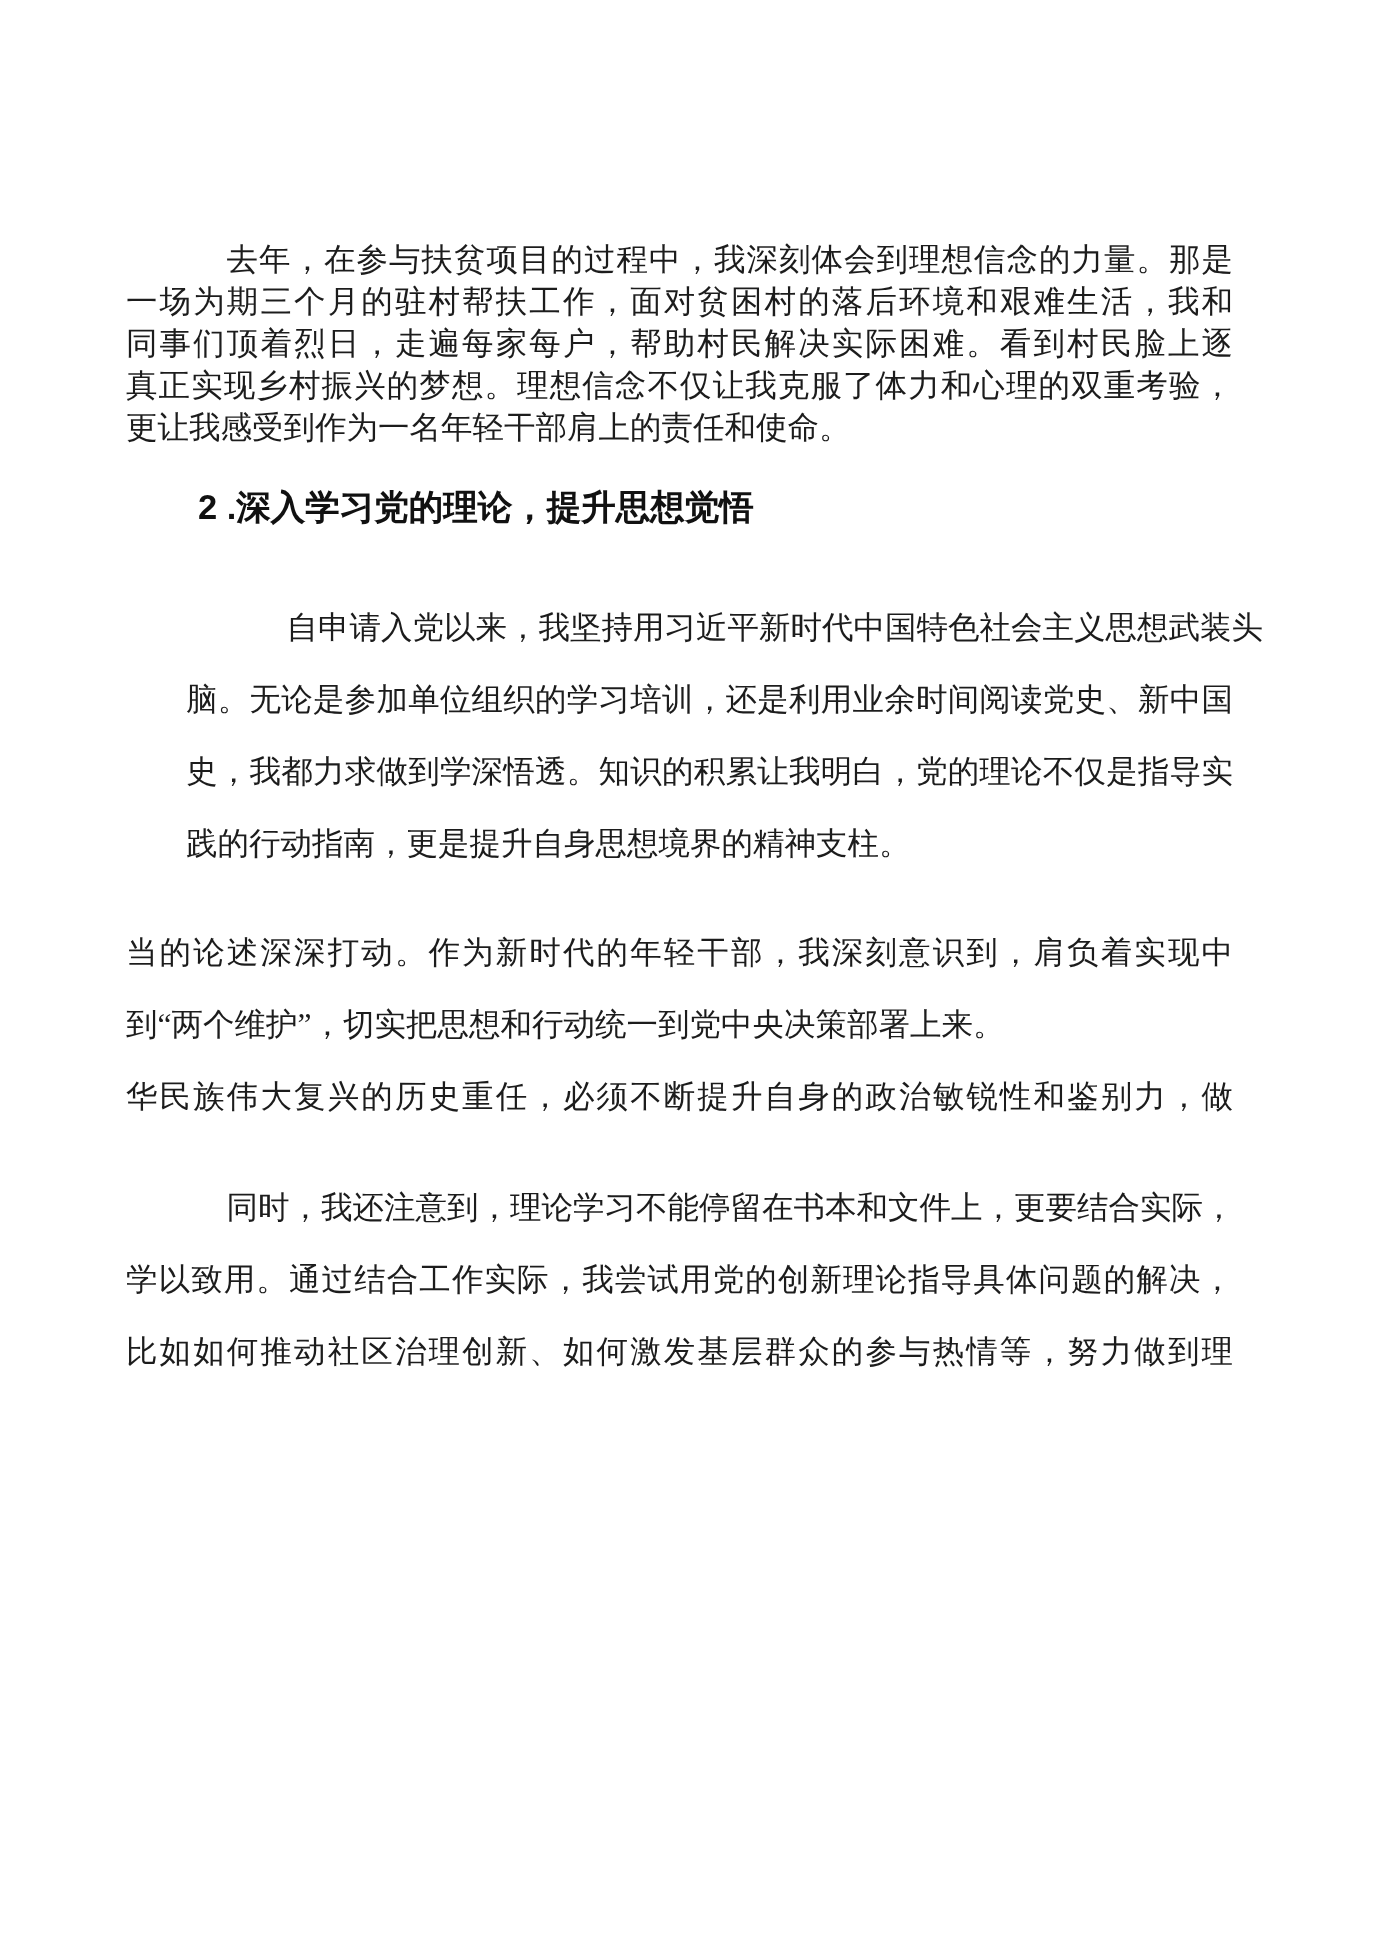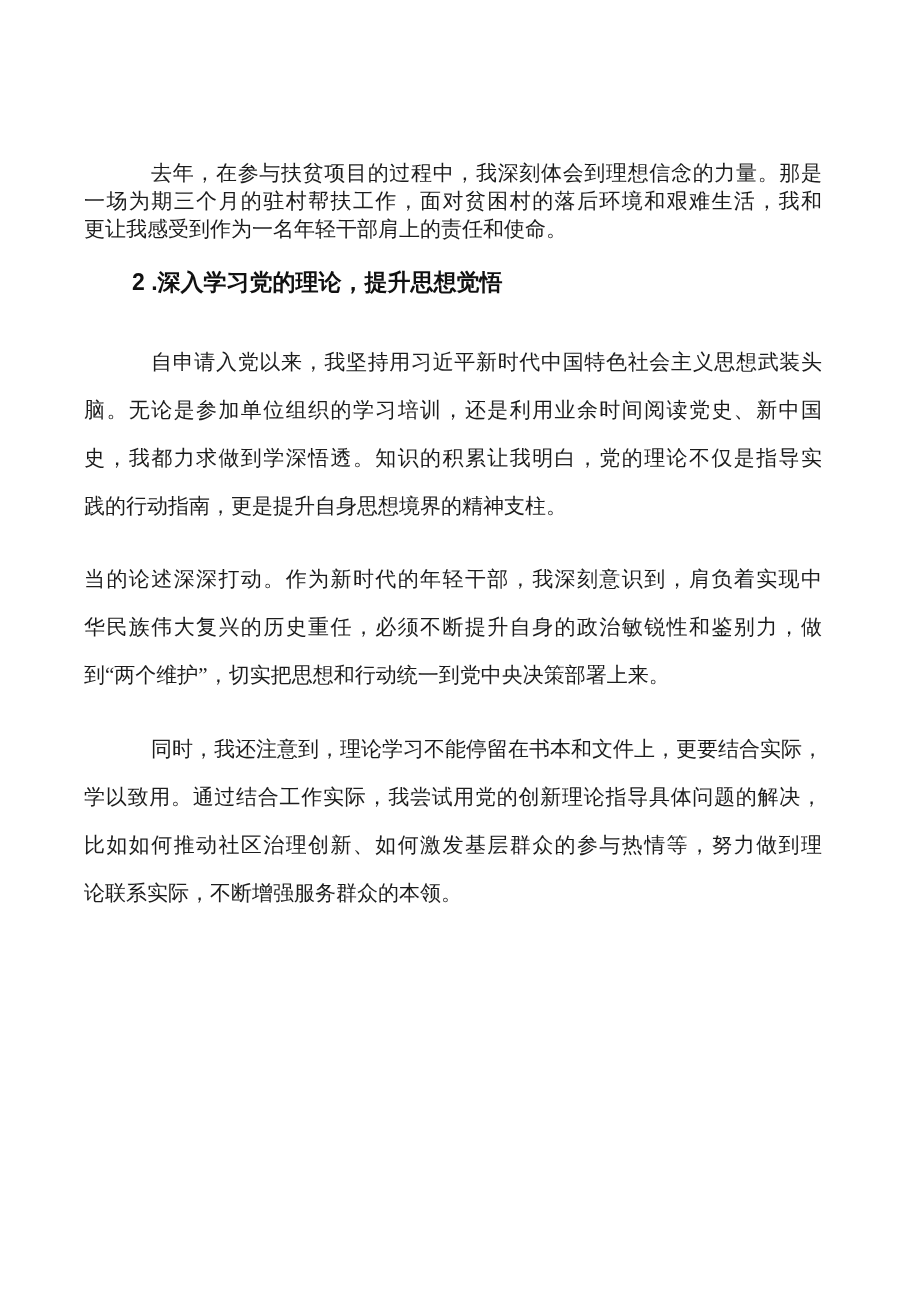--- a/index.html
+++ b/index.html
@@ -46,49 +46,51 @@
     font-weight: 700;
     font-family: "Liberation Sans", "DejaVu Sans", sans-serif;
     color: #111111;
     white-space: nowrap;
   }
   
   .loose {
     font-size: 21px;
     line-height: 48px;
   }
-  .p2 { margin-top: 41px; }
+  .p2 { margin-top: 41px; margin-left: 40px; }
   .p3 { margin-top: 25px; }
   .p4 { margin-top: 26px; font-family: Liberation Serif, serif; }
 </style>
 </head>
 <body>
 
 <div class="page">
   <div class="content">
 
     <div class="para p1">
       <div class="line indent">去年，在参与扶贫项目的过程中，我深刻体会到理想信念的力量。那是</div>
       <div class="line">一场为期三个月的驻村帮扶工作，面对贫困村的落后环境和艰难生活，我和</div>
+      <div class="line">同事们顶着烈日，走遍每家每户，帮助村民解决实际困难。看到村民脸上逐</div>
+      <div class="line">真正实现乡村振兴的梦想。理想信念不仅让我克服了体力和心理的双重考验，</div>
       <div class="line last">更让我感受到作为一名年轻干部肩上的责任和使命。</div>
     </div>
 
     <h2 class="heading">2 .深入学习党的理论，提升思想觉悟</h2>
 
     <div class="para loose p2">
       <div class="line indent">自申请入党以来，我坚持用习近平新时代中国特色社会主义思想武装头</div>
       <div class="line">脑。无论是参加单位组织的学习培训，还是利用业余时间阅读党史、新中国</div>
       <div class="line">史，我都力求做到学深悟透。知识的积累让我明白，党的理论不仅是指导实</div>
       <div class="line last">践的行动指南，更是提升自身思想境界的精神支柱。</div>
     </div>
 
     <div class="para loose p3">
       <div class="line">当的论述深深打动。作为新时代的年轻干部，我深刻意识到，肩负着实现中</div>
+      <div class="line last">到“两个维护”，切实把思想和行动统一到党中央决策部署上来。</div>
       <div class="line">华民族伟大复兴的历史重任，必须不断提升自身的政治敏锐性和鉴别力，做</div>
-      <div class="line last">到“两个维护”，切实把思想和行动统一到党中央决策部署上来。</div>
     </div>
 
     <div class="para loose p4">
       <div class="line indent">同时，我还注意到，理论学习不能停留在书本和文件上，更要结合实际，</div>
       <div class="line">学以致用。通过结合工作实际，我尝试用党的创新理论指导具体问题的解决，</div>
       <div class="line">比如如何推动社区治理创新、如何激发基层群众的参与热情等，努力做到理</div>
       <div class="line last">论联系实际，不断增强服务群众的本领。</div>
     </div>
 
   </div>

